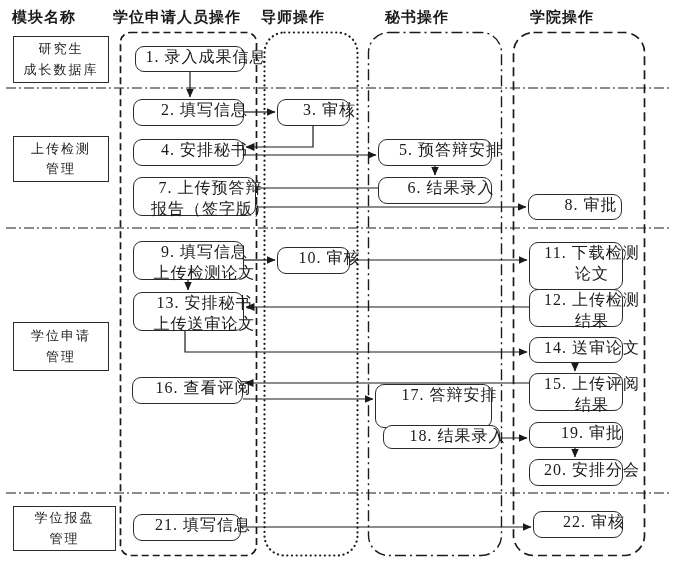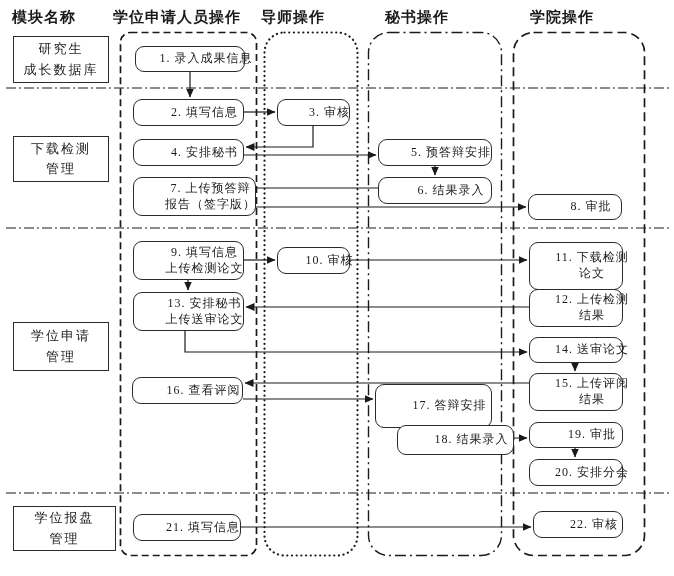--- a/index.html
+++ b/index.html
@@ -12,22 +12,22 @@
     position:absolute;top:8px;height:20px;font-weight:bold;font-size:15px;
     letter-spacing:1px;white-space:nowrap;
   }
   .modbox{
     position:absolute;border:1.2px solid #2b2b2b;background:#ffffff;
     display:flex;flex-direction:column;align-items:center;justify-content:center;
     font-size:13px;letter-spacing:2px;line-height:1.55;box-sizing:border-box;
   }
   .step{
     position:absolute;border:1.4px solid #2b2b2b;border-radius:9px;background:#ffffff;
-    display:flex;flex-direction:column;align-items:center;justify-content:center;
-    font-size:12px;letter-spacing:1px;line-height:1.3;text-align:center;box-sizing:border-box;
+    display:flex;flex-direction:column;align-items:center;
+    font-size:16px;letter-spacing:1px;line-height:1.3;text-align:center;box-sizing:border-box;
     white-space:nowrap;
     padding-left:32px;
   }
 </style>
 </head>
 <body>
 
 <div class="canvas">
 
   <svg class="layer" width="674" height="576" viewBox="0 0 674 576">
@@ -72,21 +72,21 @@
   <div class="hdr" style="left:113px;width:152px">学位申请人员操作</div>
   <div class="hdr" style="left:261px;width:100px">导师操作</div>
   <div class="hdr" style="left:385px;width:100px">秘书操作</div>
   <div class="hdr" style="left:530px;width:100px">学院操作</div>
 
   <div class="modbox" style="left:13px;top:36px;width:96px;height:47px">
     <span>研究生</span>
     <span>成长数据库</span>
   </div>
   <div class="modbox" style="left:13px;top:136px;width:96px;height:46px">
-    <span>下载检测</span>
+    <span>上传检测</span>
     <span>管理</span>
   </div>
   <div class="modbox" style="left:13px;top:322px;width:96px;height:49px">
     <span>学位申请</span>
     <span>管理</span>
   </div>
   <div class="modbox" style="left:13px;top:506px;width:103px;height:45px">
     <span>学位报盘</span>
     <span>管理</span>
   </div>
@@ -141,21 +141,21 @@
   <div class="step" style="left:529px;top:373px;width:94px;height:38px">
     <span>15. 上传评阅</span>
     <span>结果</span>
   </div>
   <div class="step" style="left:132px;top:377px;width:111px;height:27px">
     <span>16. 查看评阅</span>
   </div>
   <div class="step" style="left:375px;top:384px;width:117px;height:44px">
     <span>17. 答辩安排</span>
   </div>
-  <div class="step" style="left:397px;top:425px;width:117px;height:30px">
+  <div class="step" style="left:383px;top:425px;width:117px;height:24px">
     <span>18. 结果录入</span>
   </div>
   <div class="step" style="left:529px;top:422px;width:94px;height:26px">
     <span>19. 审批</span>
   </div>
   <div class="step" style="left:529px;top:459px;width:94px;height:27px">
     <span>20. 安排分会</span>
   </div>
   <div class="step" style="left:133px;top:514px;width:108px;height:27px">
     <span>21. 填写信息</span>

